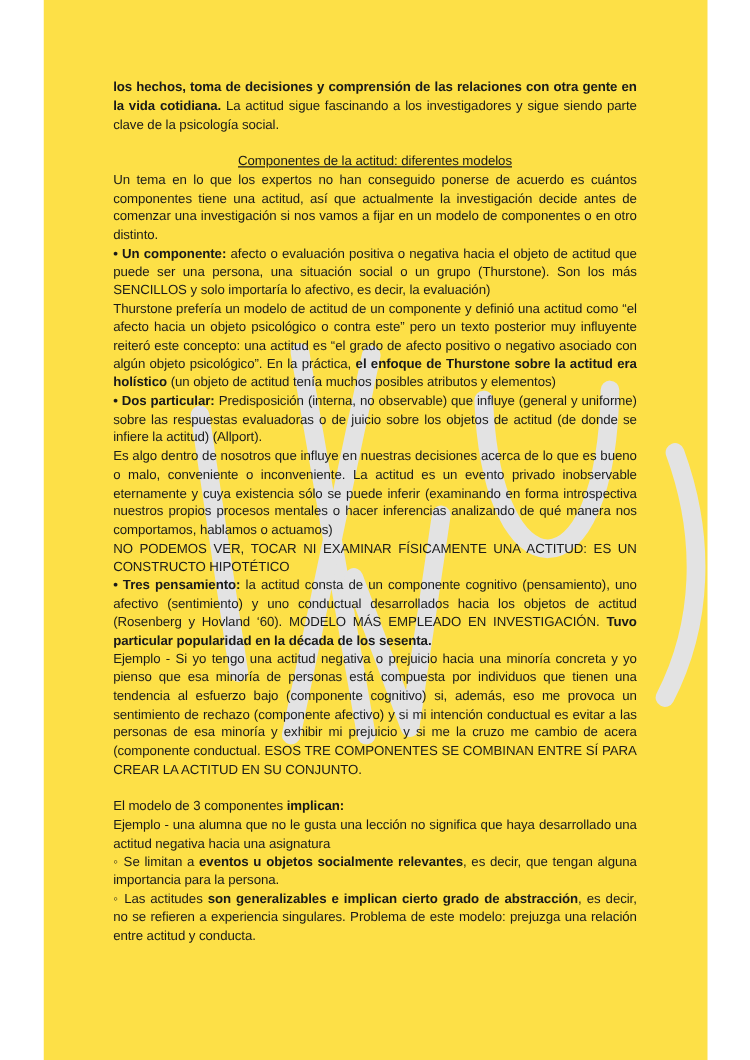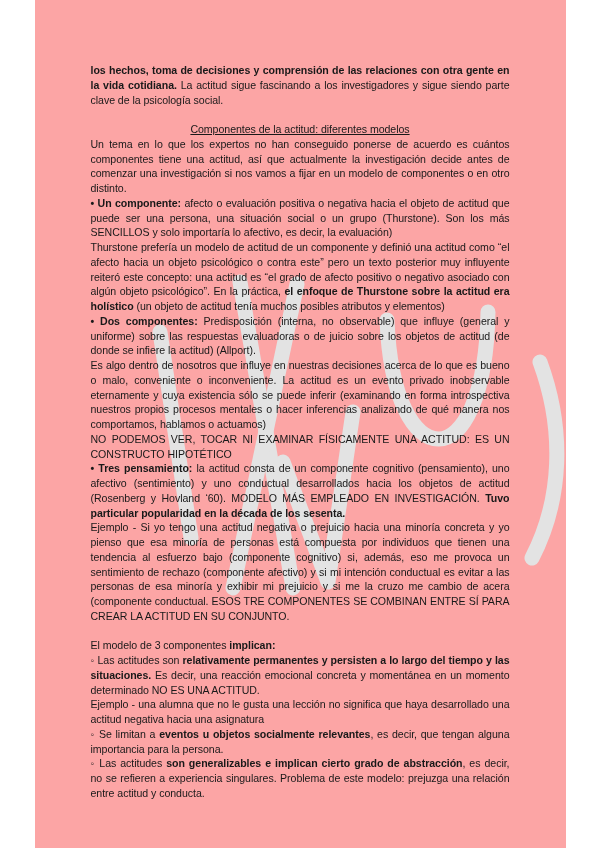--- a/index.html
+++ b/index.html
@@ -1,20 +1,20 @@
 <!DOCTYPE html>
 <html><head>
 <meta charset="utf-8">
 <style>
   html,body{margin:0;padding:0;background:#ffffff;}
   .page{
     position:relative;
     width:531px;height:848px;
     margin:0 auto;
-    background:#fca5a5;
+    background:#fde047;
     overflow:hidden;
     font-family:"Liberation Sans","DejaVu Sans",sans-serif;
     color:#191919;
   }
   .watermark{
     position:absolute;left:0;top:0;width:600px;height:848px;
     pointer-events:none;
   }
   .content{
     position:relative;
@@ -49,26 +49,25 @@
     </g>
   </svg>
 
   <main class="content">
       <p class="para"><span class="b ">los hechos, toma de decisiones y comprensión de las relaciones con otra gente en la vida cotidiana.</span><span class=""> La actitud sigue fascinando a los investigadores y sigue siendo parte clave de la psicología social.</span></p>
       <div class="blank"></div>
       <p class="para heading"><span class="u">Componentes de la actitud: diferentes modelos</span></p>
       <p class="para"><span class="">Un tema en lo que los expertos no han conseguido ponerse de acuerdo es cuántos componentes tiene una actitud, así que actualmente la investigación decide antes de comenzar una investigación si nos vamos a fijar en un modelo de componentes o en otro distinto.</span></p>
       <p class="para"><span class="b ">• Un componente:</span><span class=""> afecto o evaluación positiva o negativa hacia el objeto de actitud que puede ser una persona, una situación social o un grupo (Thurstone). Son los más SENCILLOS y solo importaría lo afectivo, es decir, la evaluación)</span></p>
       <p class="para"><span class="">Thurstone prefería un modelo de actitud de un componente y definió una actitud como “el afecto hacia un objeto psicológico o contra este” pero un texto posterior muy influyente reiteró este concepto: una actitud es “el grado de afecto positivo o negativo asociado con algún objeto psicológico”. En la práctica, </span><span class="b ">el enfoque de Thurstone sobre la actitud era holístico</span><span class=""> (un objeto de actitud tenía muchos posibles atributos y elementos)</span></p>
-      <p class="para"><span class="b ">• Dos componentes:</span><span class=""> Predisposición (interna, no observable) que influye (general y uniforme) sobre las respuestas evaluadoras o de juicio sobre los objetos de actitud (de donde se infiere la actitud) (Allport).</span></p>
+      <p class="para"><span class="b ">• Dos particular:</span><span class=""> Predisposición (interna, no observable) que influye (general y uniforme) sobre las respuestas evaluadoras o de juicio sobre los objetos de actitud (de donde se infiere la actitud) (Allport).</span></p>
       <p class="para"><span class="">Es algo dentro de nosotros que influye en nuestras decisiones acerca de lo que es bueno o malo, conveniente o inconveniente. La actitud es un evento privado inobservable eternamente y cuya existencia sólo se puede inferir (examinando en forma introspectiva nuestros propios procesos mentales o hacer inferencias analizando de qué manera nos comportamos, hablamos o actuamos)</span></p>
       <p class="para"><span class="">NO PODEMOS VER, TOCAR NI EXAMINAR FÍSICAMENTE UNA ACTITUD: ES UN CONSTRUCTO HIPOTÉTICO</span></p>
       <p class="para"><span class="b ">• Tres pensamiento:</span><span class=""> la actitud consta de un componente cognitivo (pensamiento), uno afectivo (sentimiento) y uno conductual desarrollados hacia los objetos de actitud (Rosenberg y Hovland ‘60). MODELO MÁS EMPLEADO EN INVESTIGACIÓN. </span><span class="b ">Tuvo particular popularidad en la década de los sesenta.</span></p>
       <p class="para"><span class="">Ejemplo - Si yo tengo una actitud negativa o prejuicio hacia una minoría concreta y yo pienso que esa minoría de personas está compuesta por individuos que tienen una tendencia al esfuerzo bajo (componente cognitivo) si, además, eso me provoca un sentimiento de rechazo (componente afectivo) y si mi intención conductual es evitar a las personas de esa minoría y exhibir mi prejuicio y si me la cruzo me cambio de acera (componente conductual. ESOS TRE COMPONENTES SE COMBINAN ENTRE SÍ PARA CREAR LA ACTITUD EN SU CONJUNTO.</span></p>
       <div class="blank"></div>
       <p class="para"><span class="">El modelo de 3 componentes </span><span class="b ">implican:</span></p>
-      <p class="para"><span class="">◦ Las actitudes son </span><span class="b ">relativamente permanentes y persisten a lo largo del tiempo y las situaciones.</span><span class=""> Es decir, una reacción emocional concreta y momentánea en un momento determinado NO ES UNA ACTITUD.</span></p>
       <p class="para"><span class="">Ejemplo - una alumna que no le gusta una lección no significa que haya desarrollado una actitud negativa hacia una asignatura</span></p>
       <p class="para"><span class="">◦ Se limitan a </span><span class="b ">eventos u objetos socialmente relevantes</span><span class="">, es decir, que tengan alguna importancia para la persona.</span></p>
       <p class="para"><span class="">◦ Las actitudes </span><span class="b ">son generalizables e implican cierto grado de abstracción</span><span class="">, es decir, no se refieren a experiencia singulares. Problema de este modelo: prejuzga una relación entre actitud y conducta.</span></p>
     </main>
 
 </div>
 
 </body></html>

